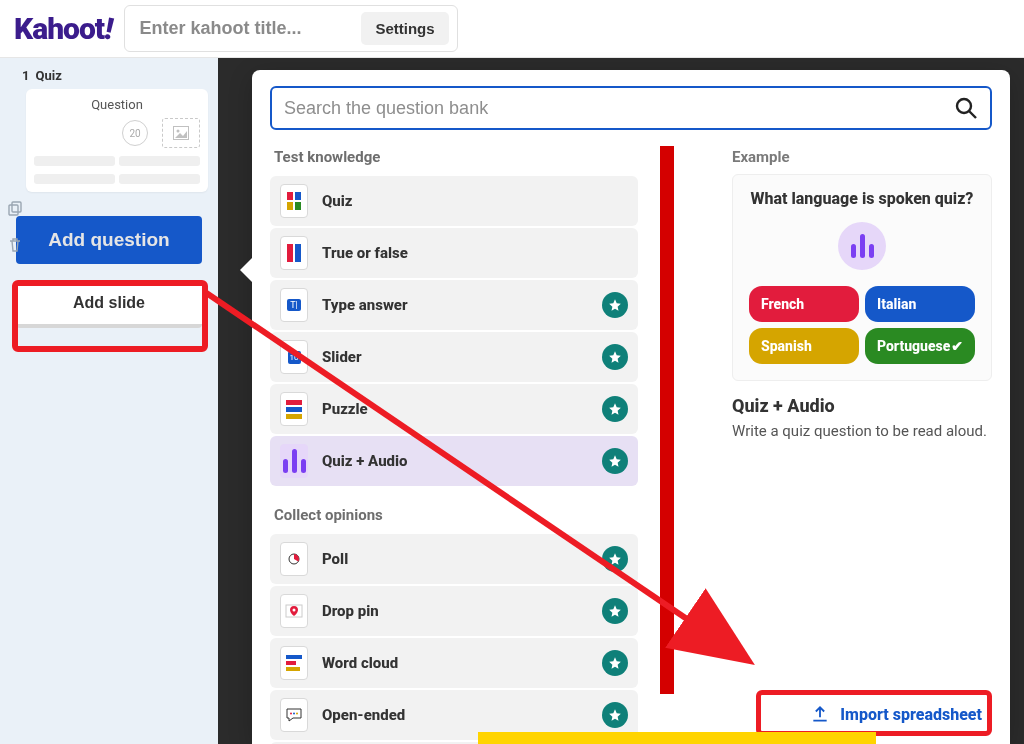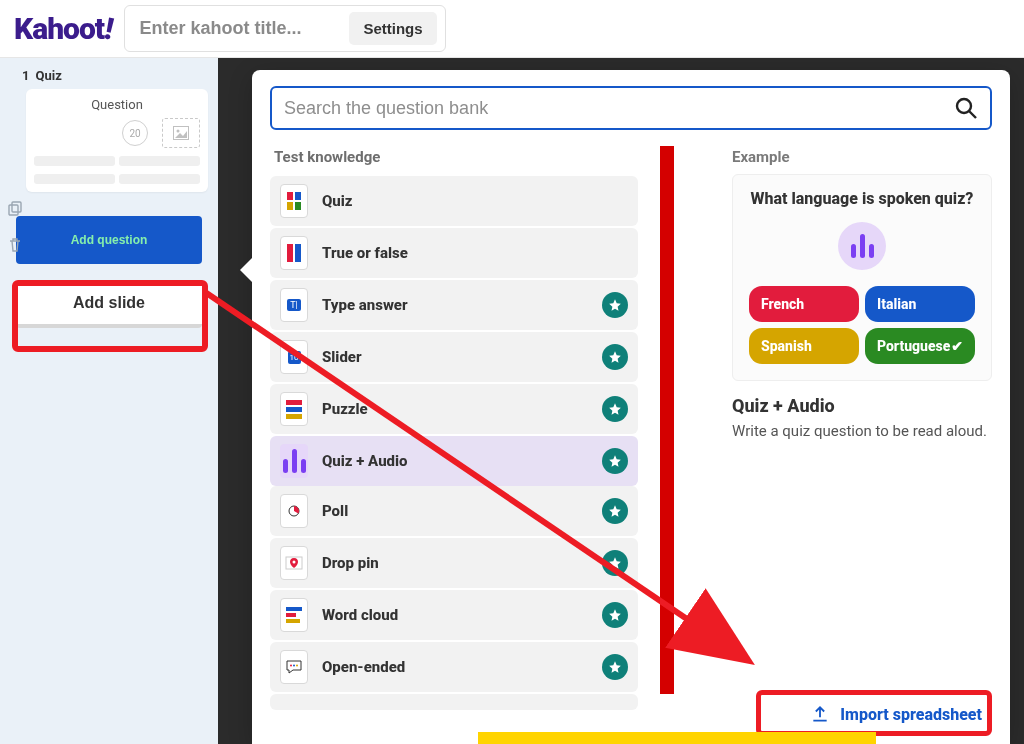--- a/index.html
+++ b/index.html
@@ -4,21 +4,21 @@
 <style>
   * { box-sizing: border-box; margin: 0; padding: 0; }
   body {
     font-family: -apple-system, BlinkMacSystemFont, "Segoe UI", Roboto, Helvetica, Arial, sans-serif;
     width: 1024px; height: 744px; overflow: hidden; background: #fff;
   }
   
   .topbar { height: 58px; display: flex; align-items: center; gap: 12px; padding: 0 14px; border-bottom: 1px solid #e6e6e6; }
   .logo { font-weight: 900; font-size: 30px; color: #3b1c8c; letter-spacing: -1px; user-select: none; }
   .logo .bang { color: #3b1c8c; display:inline-block; transform: rotate(12deg); margin-left:1px; }
-  .title-wrap { display:flex; align-items:center; gap:10px; background:#fff; border:1px solid #e0e0e0; border-radius:6px; padding:6px 8px 6px 14px; }
+  .title-wrap { display:flex; align-items:center; gap:22px; background:#fff; border:1px solid #e0e0e0; border-radius:6px; padding:6px 8px 6px 14px; }
   .title-input { border:none; outline:none; font-size:18px; font-weight:700; color:#6d6d6d; width:200px; }
   .title-input::placeholder { color:#8a8a8a; font-weight:700; }
   .settings-btn { background:#f1f1f1; border:none; border-radius:5px; padding:8px 14px; font-weight:700; color:#333; font-size:15px; cursor:pointer; }
 
   
   .main { display:flex; height: calc(744px - 58px); }
 
   
   .sidebar { width: 218px; background:#eaf1f8; position:relative; }
   .slide-meta { padding:10px 12px 2px 22px; display:flex; gap:6px; font-size:13px; font-weight:700; color:#333; }
@@ -26,21 +26,21 @@
   .thumb-title { text-align:center; font-size:13px; color:#555; margin-bottom:6px; }
   .thumb-row { display:flex; align-items:center; justify-content:flex-end; gap:14px; }
   .thumb-time { width:26px; height:26px; border:1px solid #d0d0d0; border-radius:50%; display:flex; align-items:center; justify-content:center; font-size:10px; color:#aaa;}
   .thumb-img { width:38px; height:30px; border:1px dashed #c9c9c9; border-radius:3px; display:flex; align-items:center; justify-content:center; color:#c0c0c0; font-size:12px;}
   .thumb-answers { display:flex; gap:4px; margin-top:8px; }
   .thumb-answers span { flex:1; height:10px; background:#efefef; border-radius:3px; }
   .side-icons { position:absolute; left:4px; top:140px; display:flex; flex-direction:column; gap:14px; color:#9aa6b2; }
   .mini-icon { width:22px; height:22px; display:flex; align-items:center; justify-content:center; }
 
   .side-buttons { padding: 0 16px; margin-top:24px; display:flex; flex-direction:column; gap:18px; }
-  .add-question-btn { background:#1558c9; color:#86efac; border:none; border-radius:4px; height:48px; font-weight:800; font-size:12px; cursor:pointer; }
+  .add-question-btn { background:#1558c9; color:#e5e5e5; border:none; border-radius:4px; height:48px; font-weight:800; font-size:19px; cursor:pointer; }
   .add-slide-btn { background:#fff; color:#333; border:none; border-bottom:4px solid #d7d7d7; border-radius:4px; height:46px; font-weight:800; font-size:16px; cursor:pointer; }
 
   .red-box-addq { position:absolute; left:12px; top:222px; width:196px; height:72px; border:6px solid #ed1c24; border-radius:6px; pointer-events:none; }
 
   
   .stage { flex:1; background:#2b2b2b; position:relative; padding:18px 14px 0 14px; }
   .yellow-strip { position:absolute; left:260px; bottom:0; width:398px; height:12px; background:#ffd400; }
   .popover { position:absolute; top:12px; left:34px; right:14px; bottom:0; background:#fff; border-radius:8px 8px 0 0; box-shadow:0 6px 24px rgba(0,0,0,.2); padding:16px 18px 18px 18px; }
   .popover:before { content:""; position:absolute; left:-12px; top:186px; width:0; height:0; border-top:14px solid transparent; border-bottom:14px solid transparent; border-right:14px solid #fff; }
 
@@ -243,20 +243,21 @@
                 </div>
               <div class="qlabel">Quiz + Audio</div>
               <div class="star-badge">
                   <svg width="14" height="14" viewBox="0 0 24 24">
                     <path d="M12 2l2.9 6.9L22 10l-5.5 4.8L18 22l-6-3.6L6 22l1.5-7.2L2 10l7.1-1.1z"></path>
                   </svg>
                 </div>
             </div>
           </div>
 
+          <div class="section-title" style="margin-top:20px;">Collect opinions</div>
           <div class="qtype-list">
             <div class="qtype">
               <div class="qicon">
                   <svg width="18" height="14" viewBox="0 0 18 14">
                     <circle cx="9" cy="7" r="5" fill="#fff" stroke="#333"></circle>
                     <path d="M9 7 L9 2 A5 5 0 0 1 13.3 9.5 Z" fill="#e21c3d"></path>
                   </svg>
                 </div>
               <div class="qlabel">Poll</div>
               <div class="star-badge">

